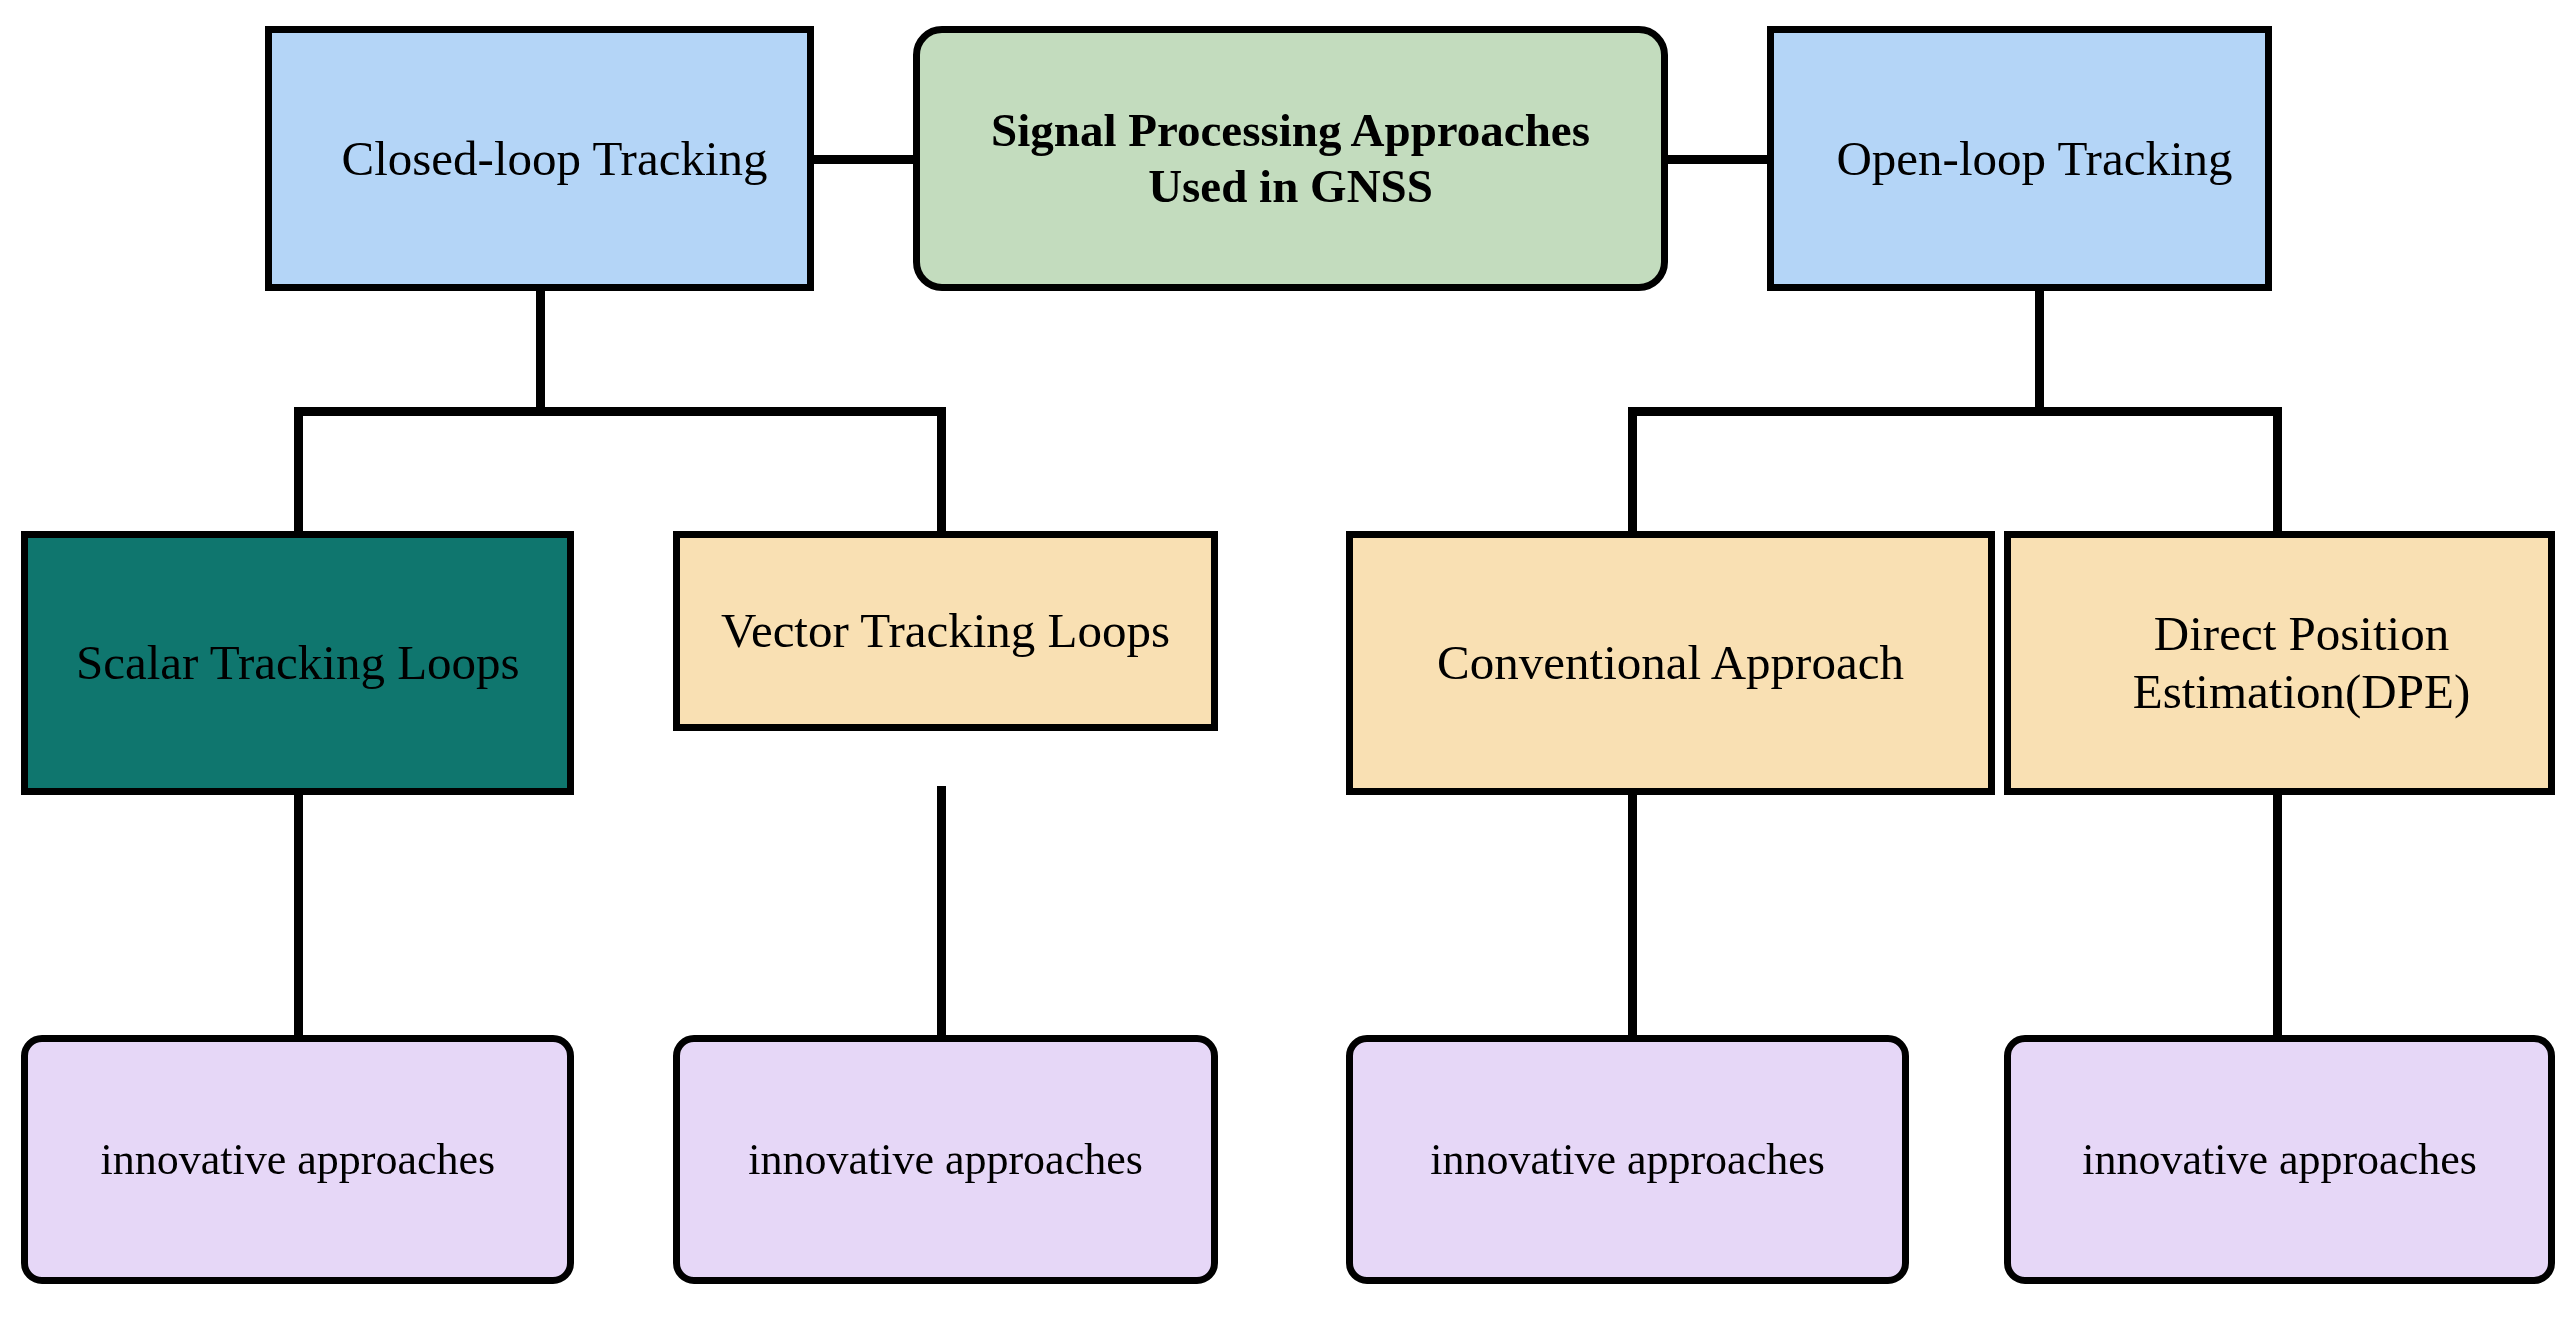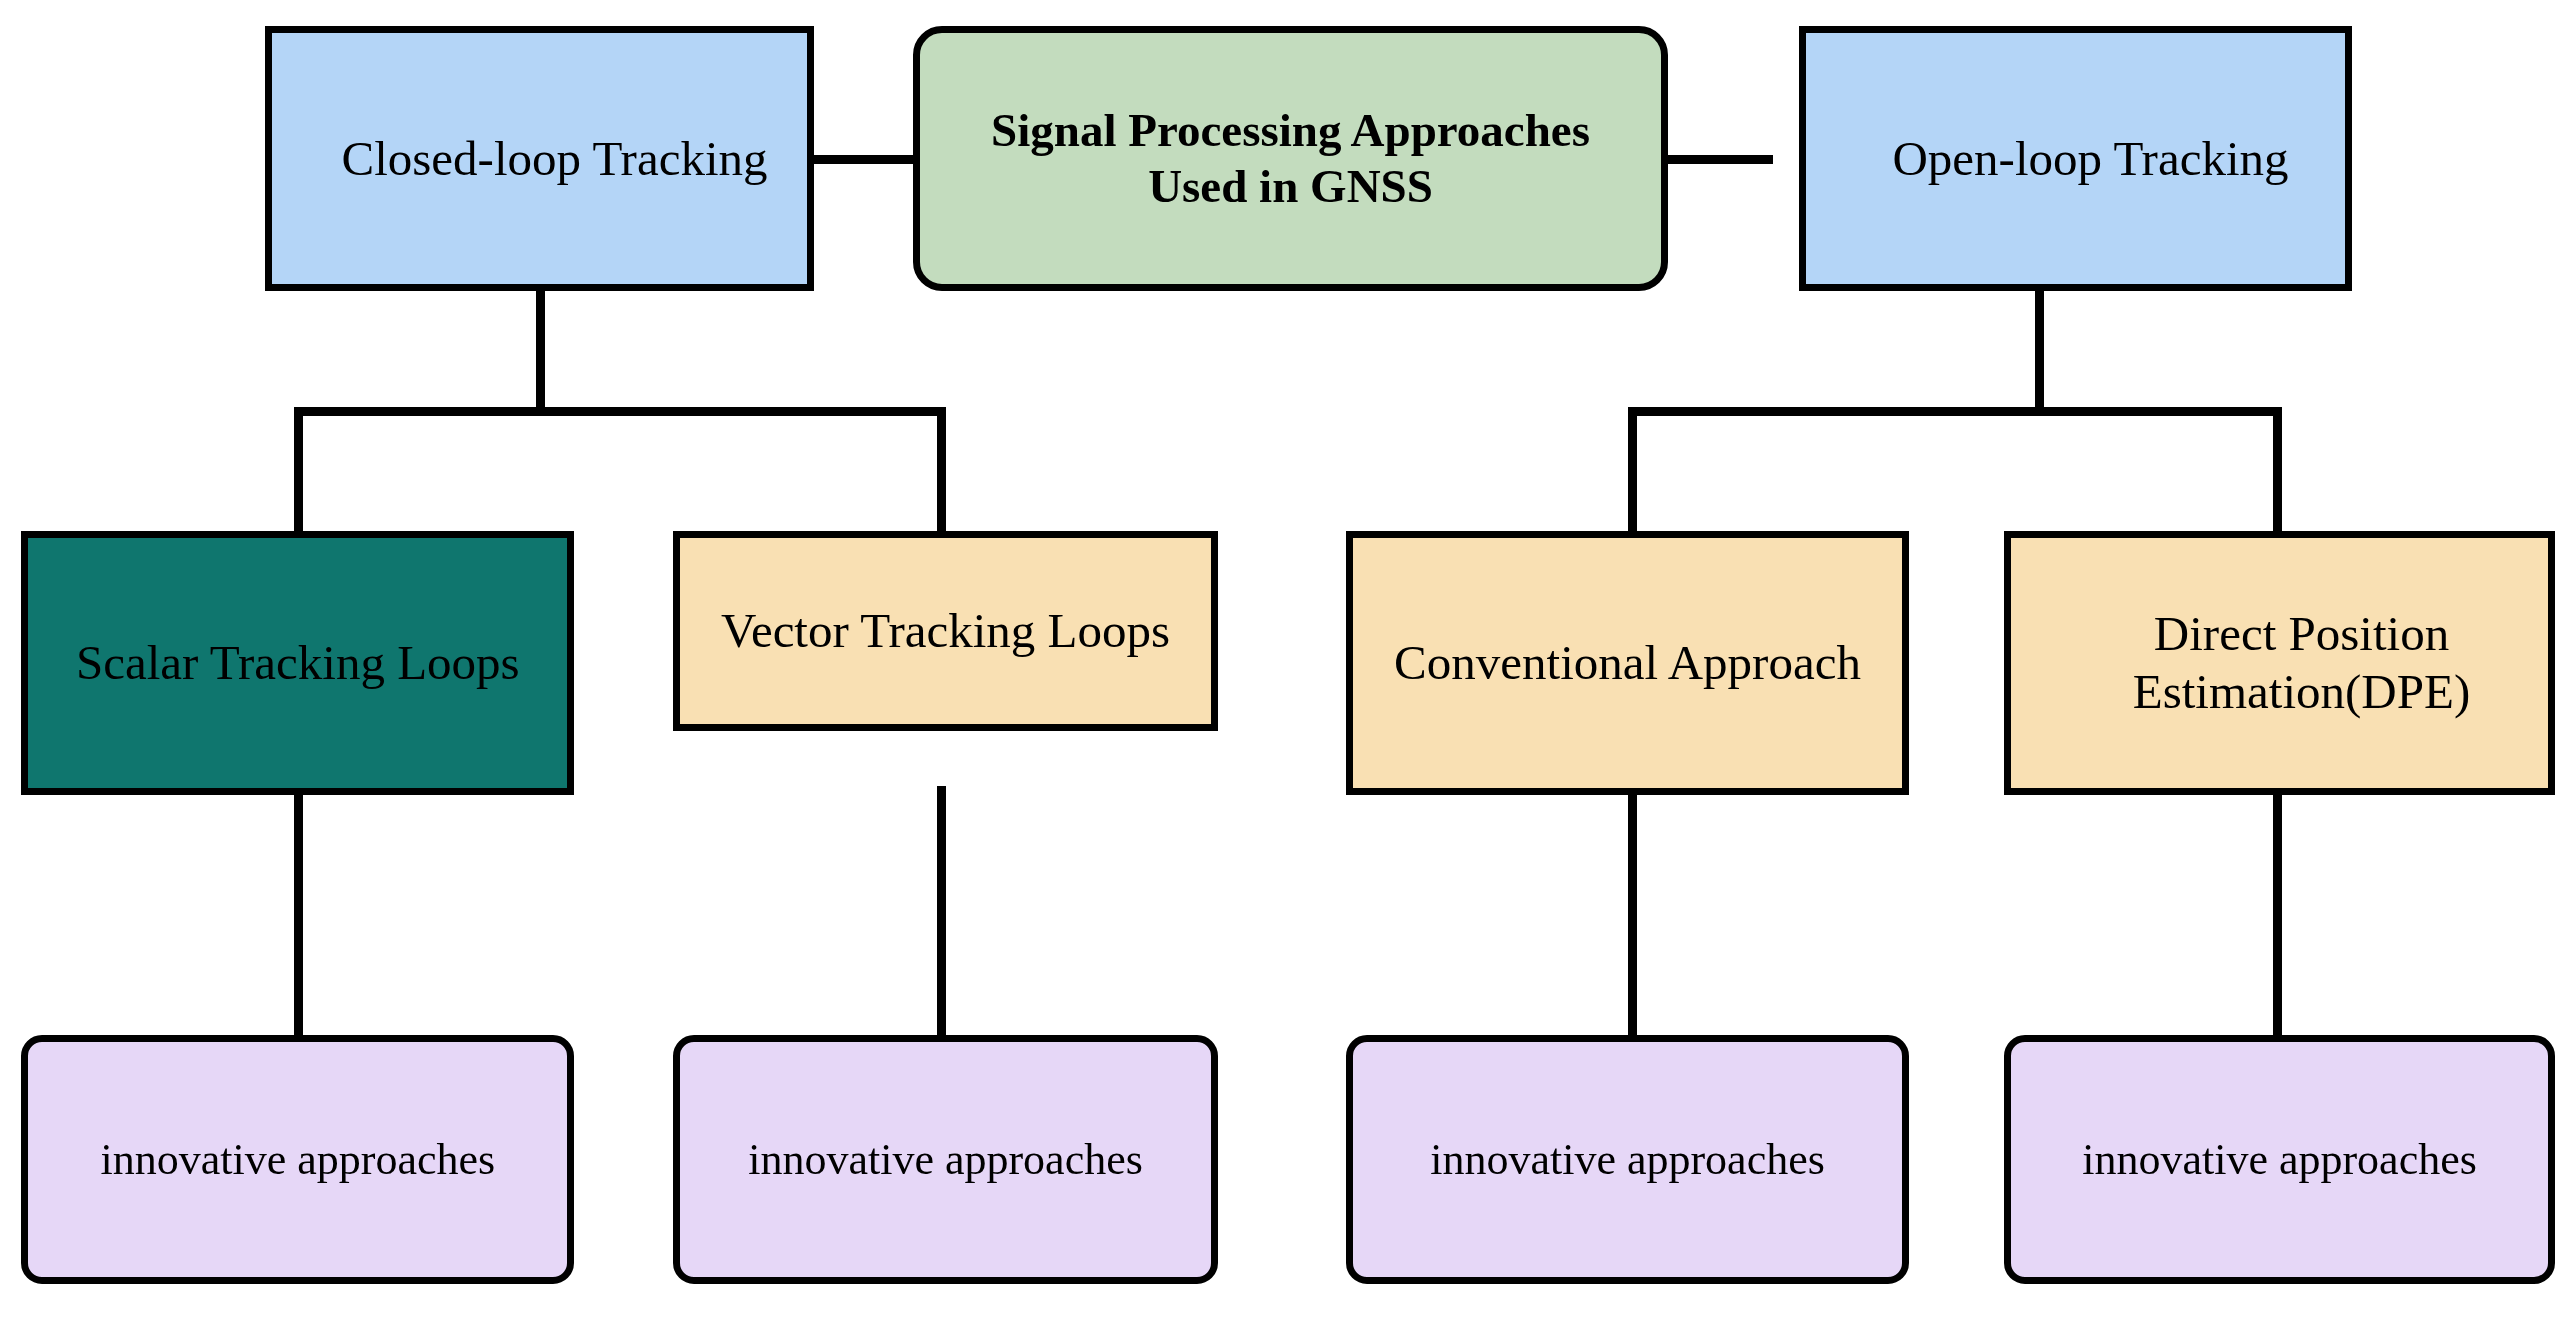--- a/index.html
+++ b/index.html
@@ -91,33 +91,33 @@
 
   <div class="node branch-node" style="left:265px; top:26px; width:549px; height:265px; background:#b4d5f7;">
     <span class="label">Closed-loop Tracking</span>
   </div>
 
   <div class="node root-node" style="left:913px; top:26px; width:755px; height:265px; background:#c3dcbe;">
     <span class="label">Signal Processing Approaches
 Used in GNSS</span>
   </div>
 
-  <div class="node branch-node" style="left:1767px; top:26px; width:553px; height:265px; background:#b4d5f7;margin-left:32px;">
+  <div class="node branch-node" style="left:1767px; top:26px; width:505px; height:265px; background:#b4d5f7;">
     <span class="label">Open-loop  Tracking</span>
   </div>
 
   <div class="node method-node" style="left:21.3px; top:531px; width:553px; height:264px; background:#0f766e;">
     <span class="label">Scalar Tracking Loops</span>
   </div>
 
   <div class="node method-node" style="left:673px; top:531px; width:545px; height:200px; background:#f9e0b3;">
     <span class="label">Vector Tracking Loops</span>
   </div>
 
-  <div class="node method-node" style="left:1346px; top:531px; width:563px; height:264px; background:#f9e0b3;">
+  <div class="node method-node" style="left:1346px; top:531px; width:649px; height:264px; background:#f9e0b3;">
     <span class="label">Conventional Approach</span>
   </div>
 
   <div class="node method-node" style="left:2004px; top:531px; width:551px; height:264px; background:#f9e0b3;padding-left:44px;">
     <span class="label">Direct Position
 Estimation(DPE)</span>
   </div>
 
   <div class="node leaf-node" style="left:21.3px; top:1035px; width:553px; height:249px; background:#e6d7f7;">
     <span class="label">innovative approaches</span>

